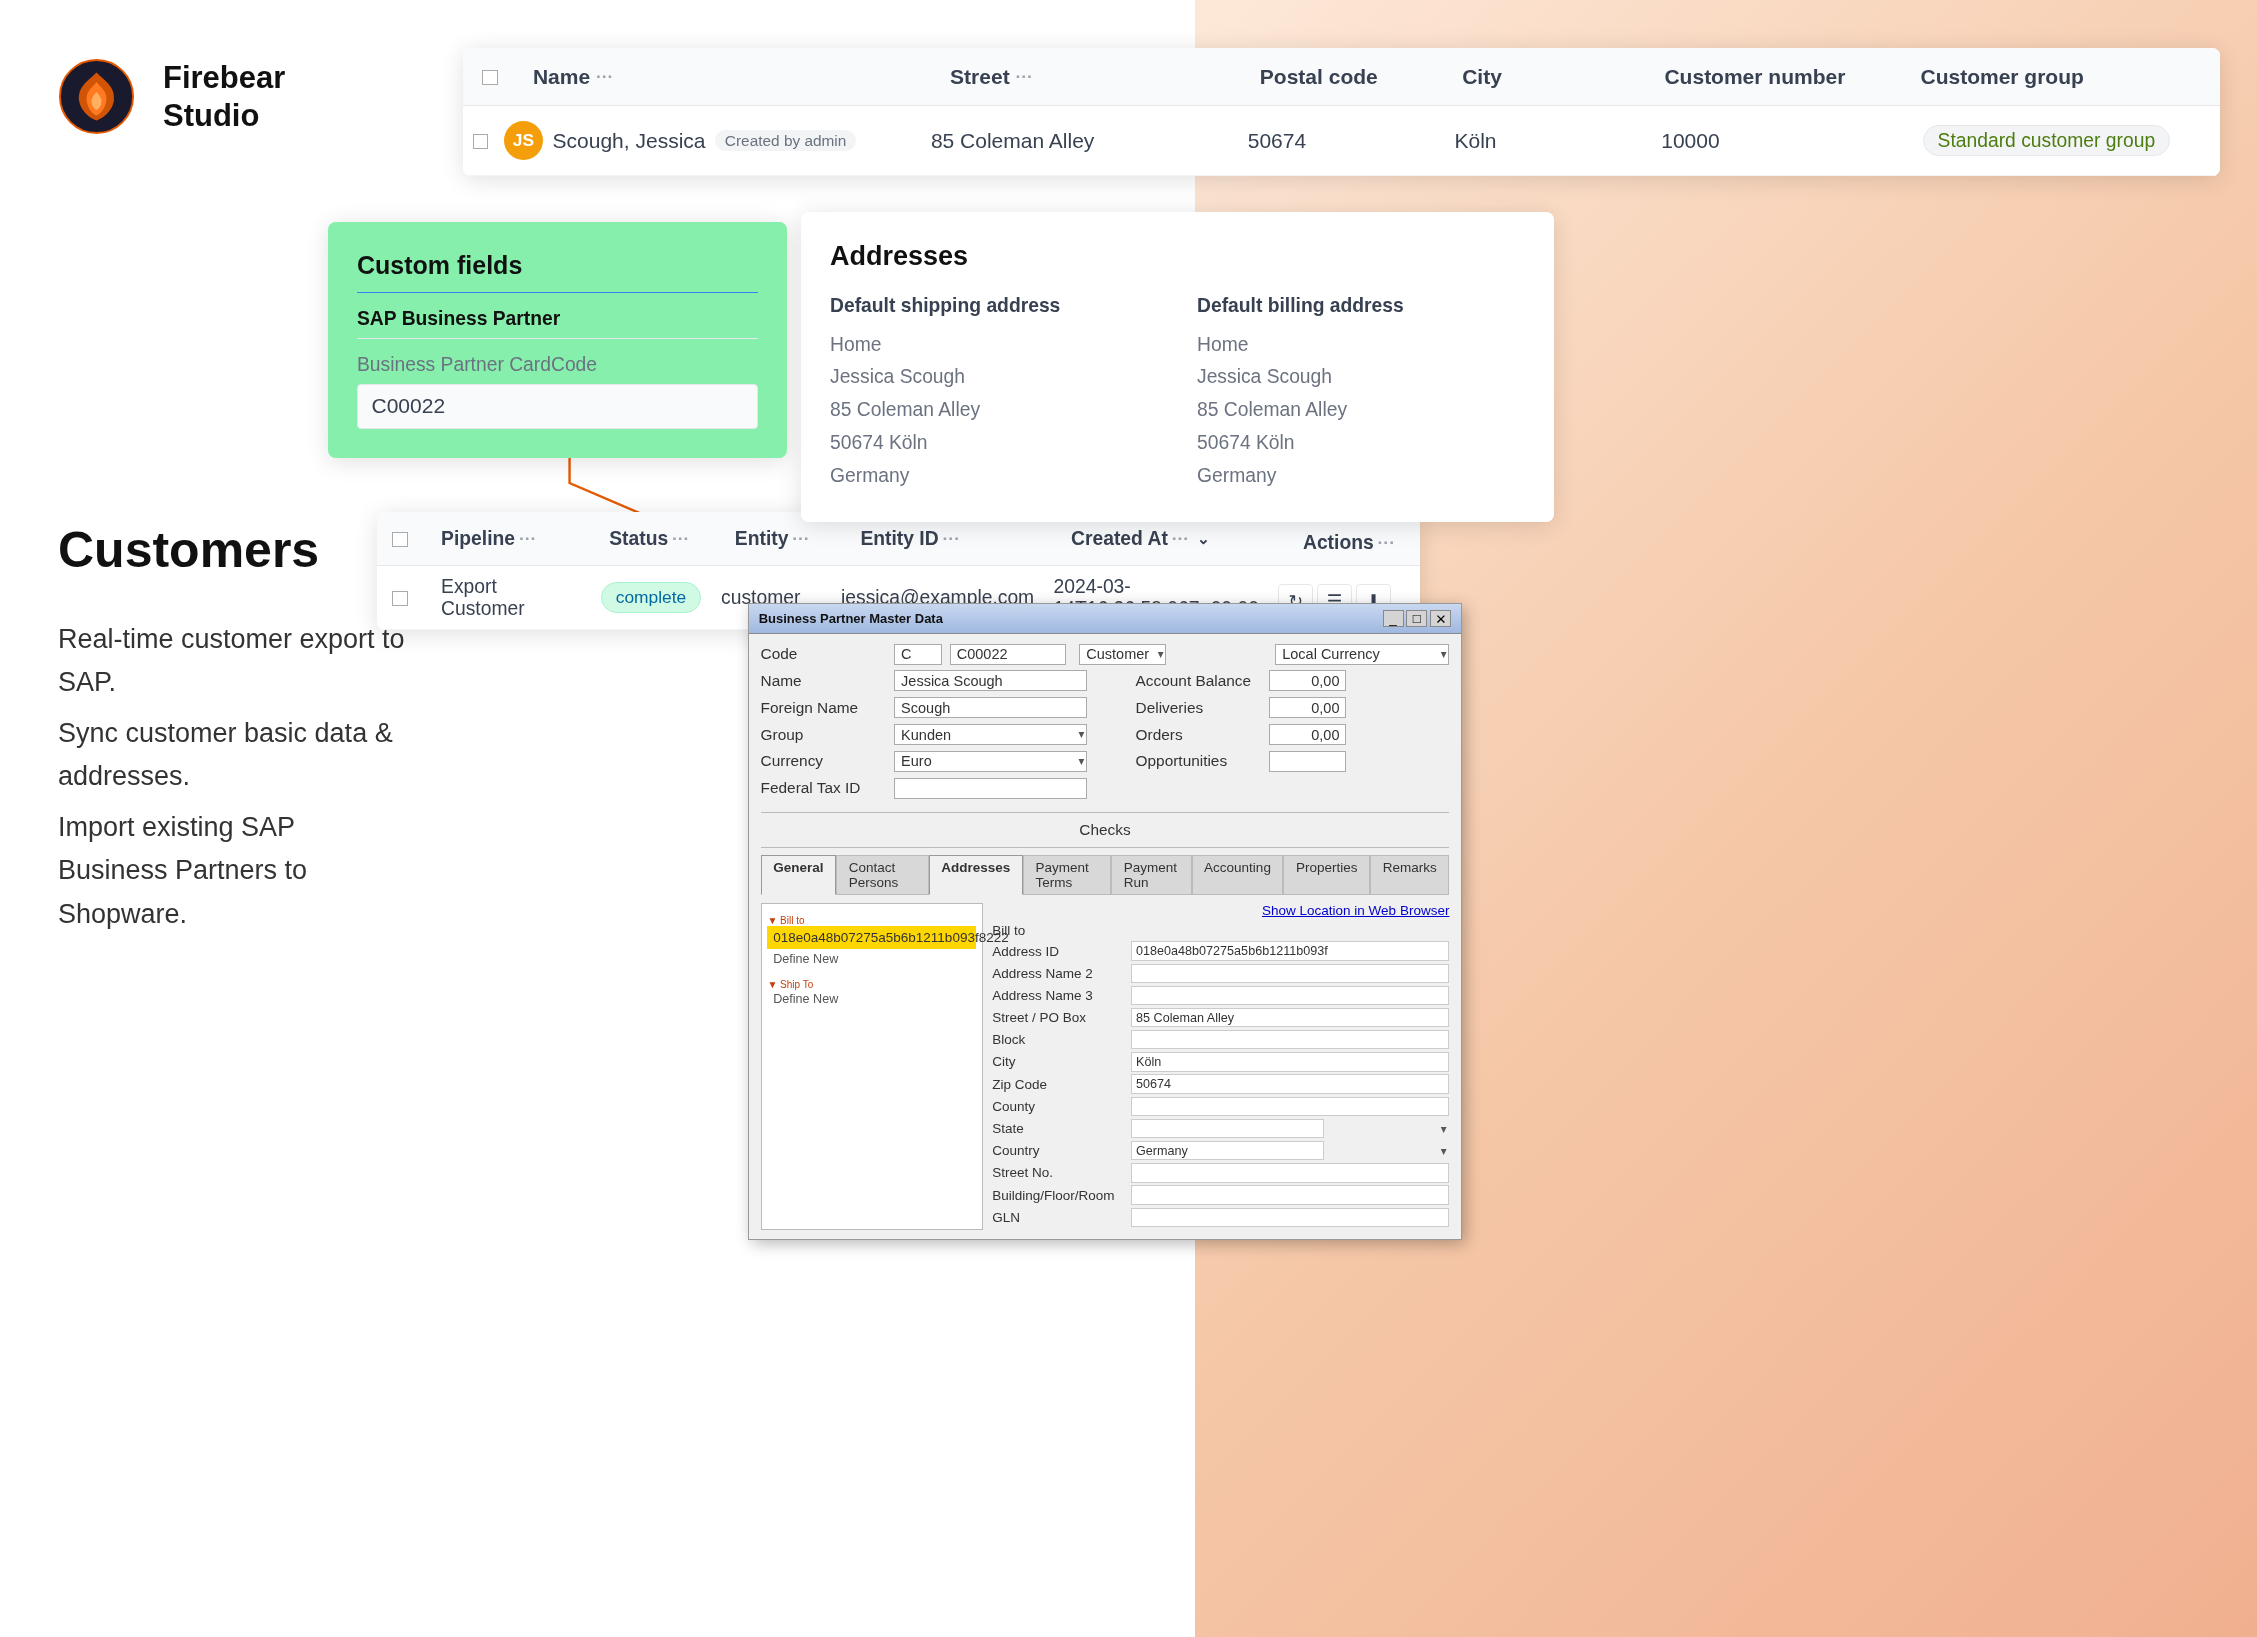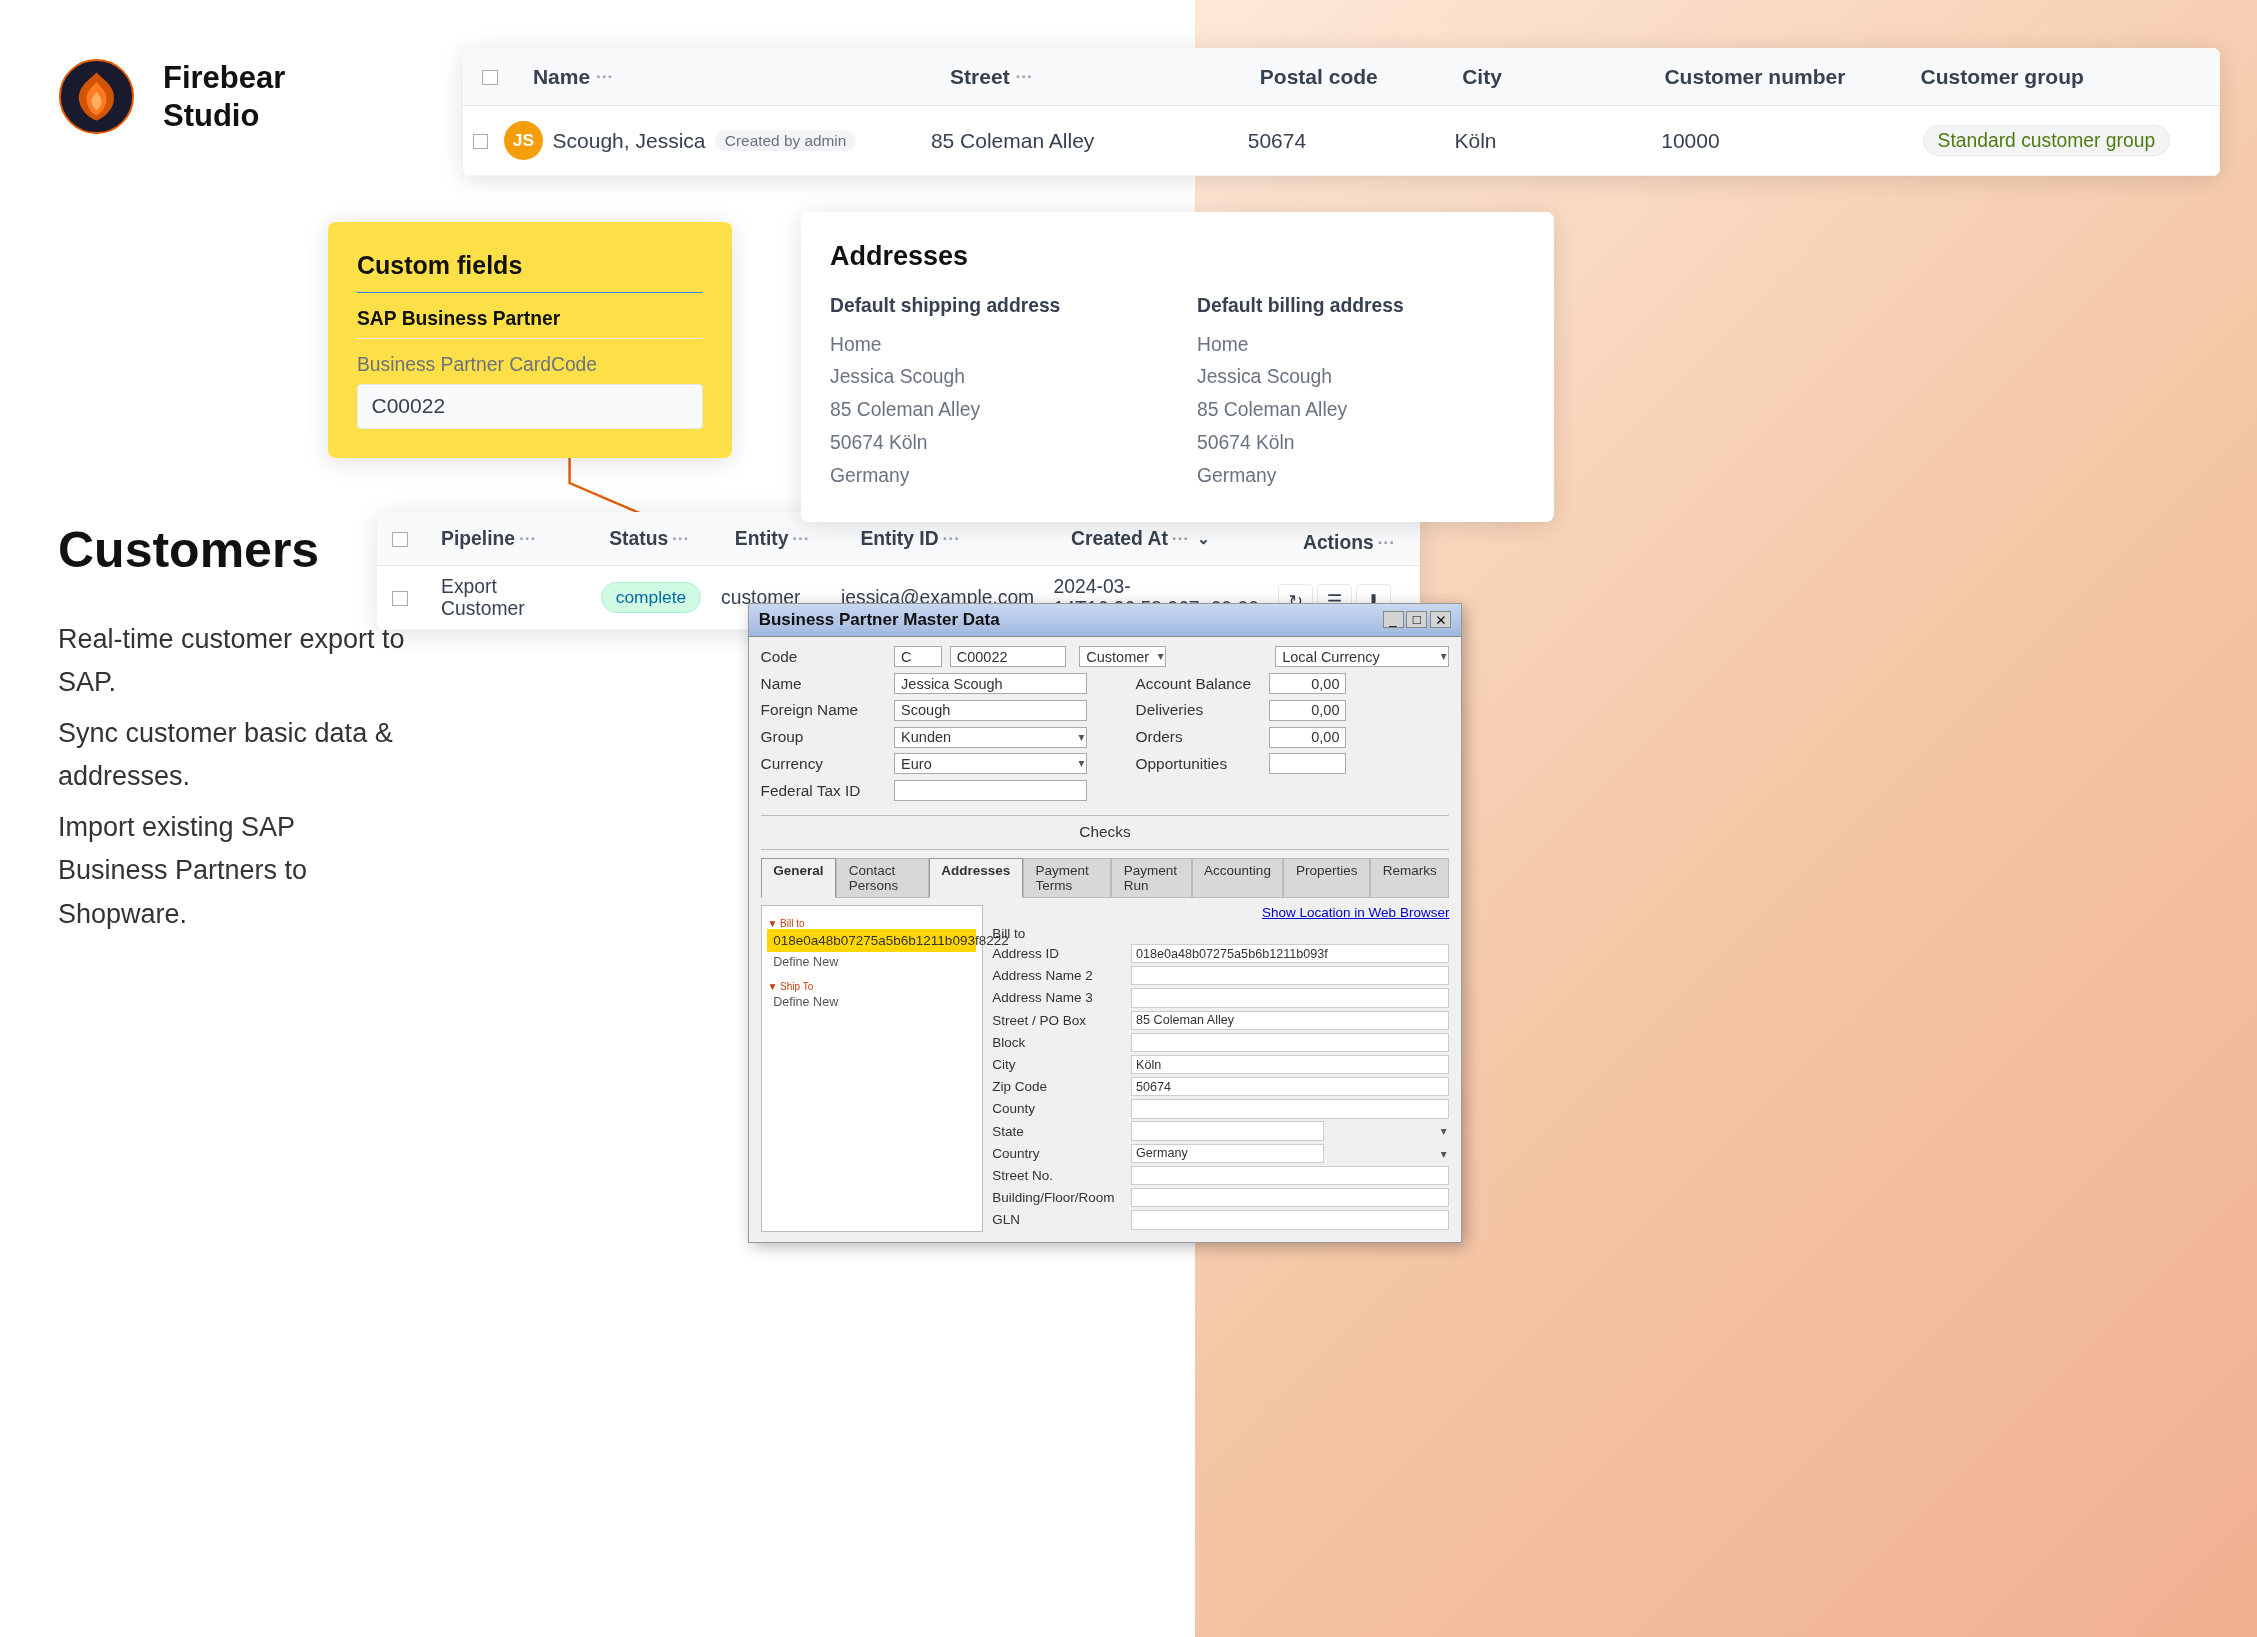--- a/index.html
+++ b/index.html
@@ -186,22 +186,22 @@
       border-radius: 19.3px;
       padding: 3.9px 13.5px;
       border: 1px solid #e5e7eb;
     }
 
     
     .custom-fields-panel {
       position: absolute;
       top: 222px;
       left: 328px;
-      width: 404px;
-      background: #fde047;
+      width: 459px;
+      background: #86efac;
       border-radius: 7.7px;
       box-shadow: 0 3.9px 23px rgba(0,0,0,0.12);
       z-index: 12;
       padding: 29px 29px 29px 29px;
     }
 
     .panel-title {
       font-size: 25px;
       font-weight: 700;
       color: #111;
@@ -365,21 +365,21 @@
     .sap-titlebar {
       background: linear-gradient(to bottom, #c8d8f0, #a0b8e0);
       padding: 5.8px 9.7px;
       display: flex;
       align-items: center;
       justify-content: space-between;
       border-bottom: 1px solid #888;
     }
 
     .sap-title-text {
-      font-size: 17px;
+      font-size: 13px;
       font-weight: 700;
       color: #111;
     }
 
     .sap-win-btns {
       display: flex;
       gap: 2.9px;
     }
 
     .sap-win-btn {

